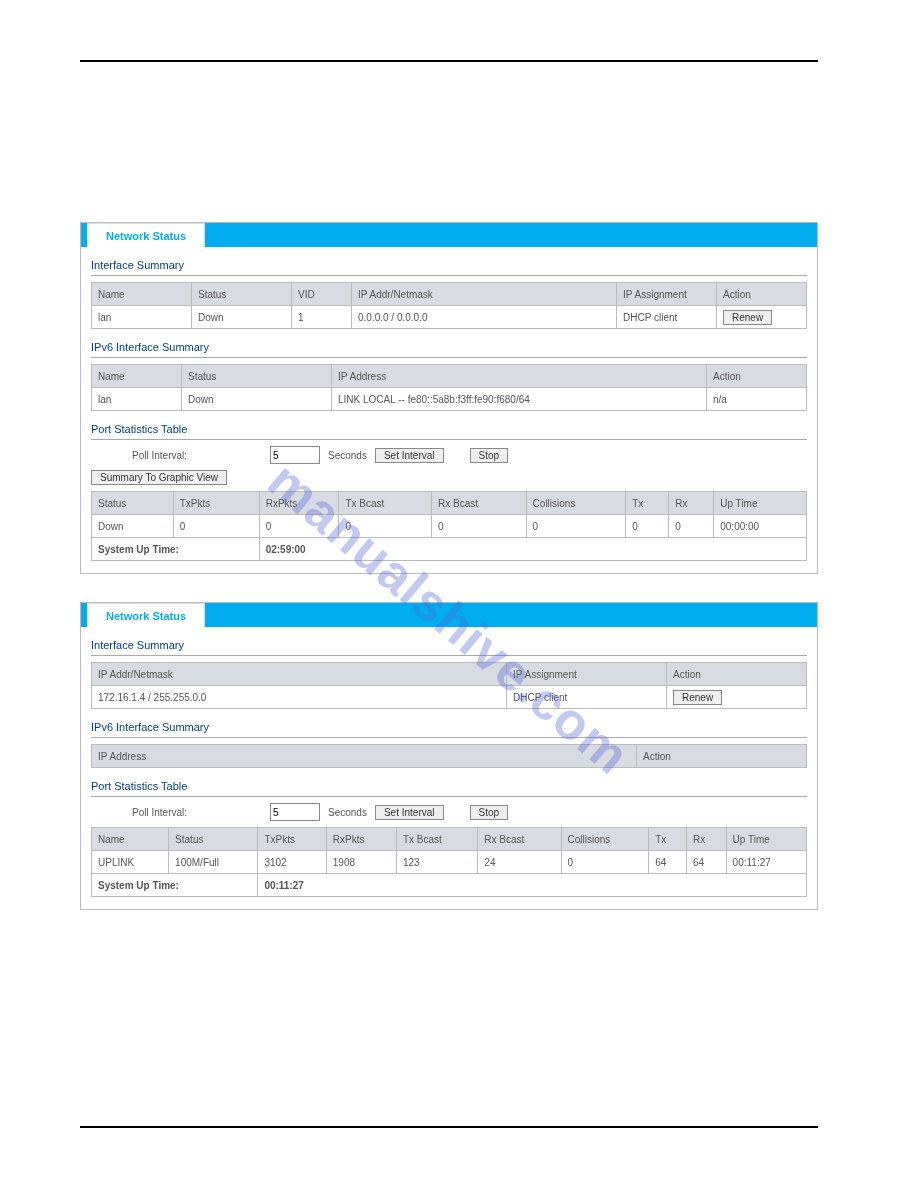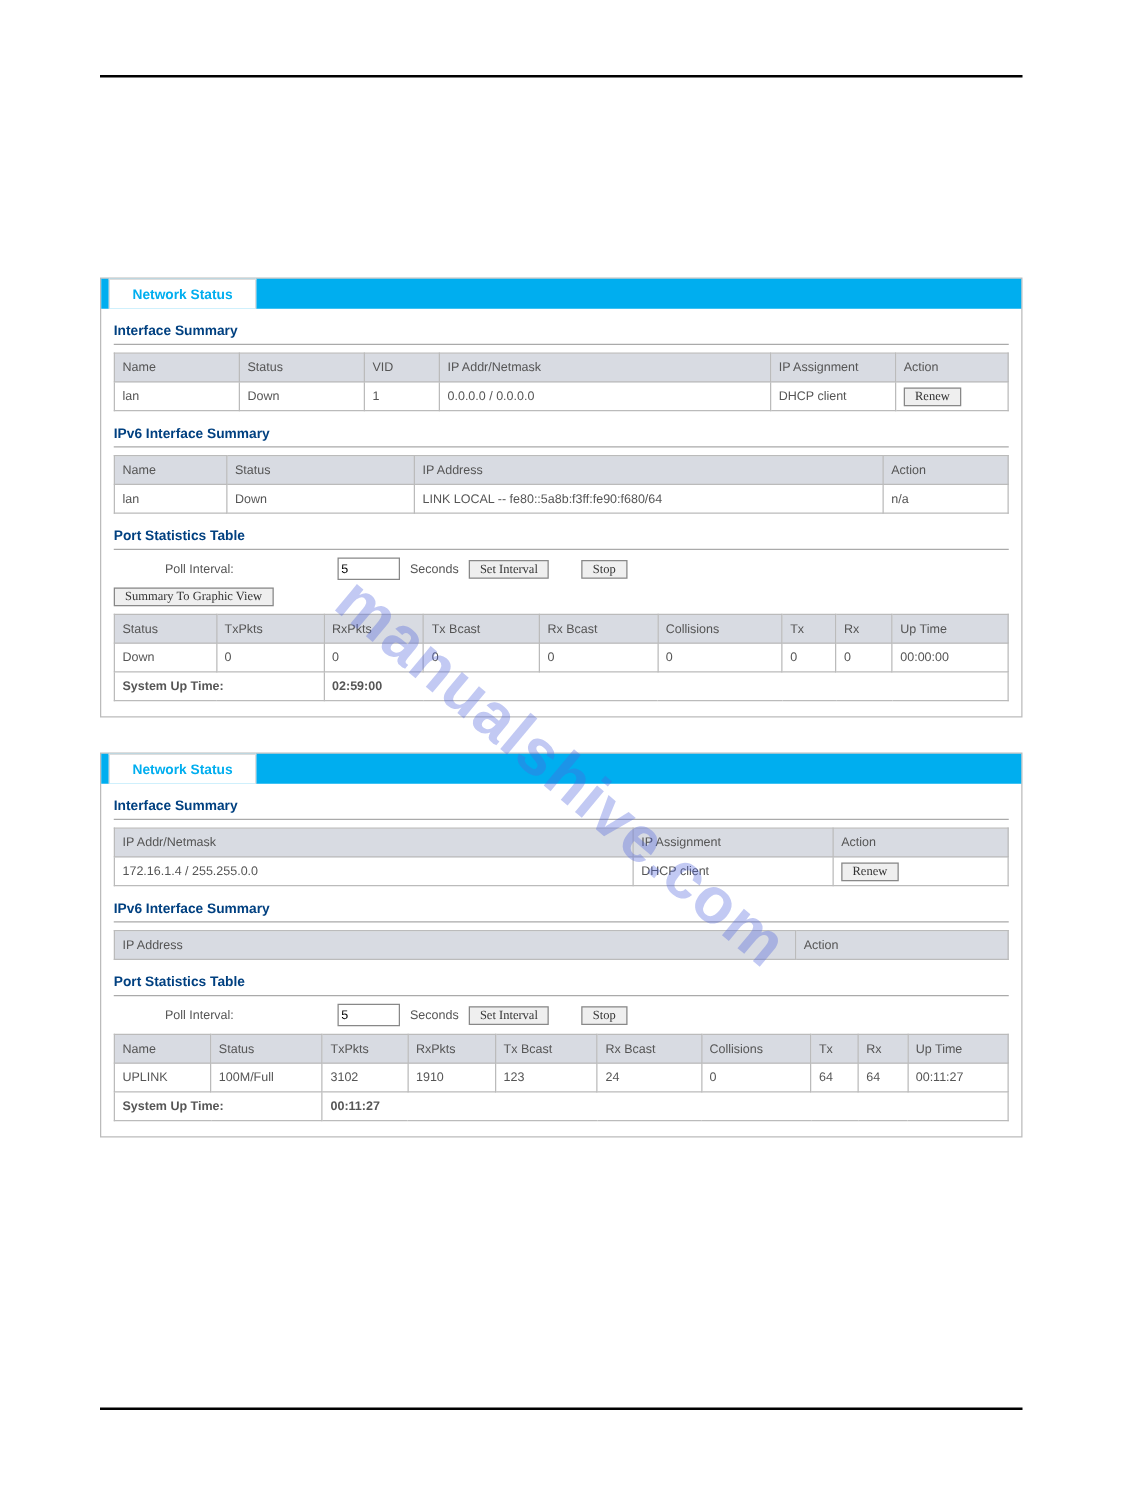--- a/index.html
+++ b/index.html
@@ -44,21 +44,21 @@
     color: #00aeef;
     border-top: 1px solid #ddd;
     border-left: 1px solid #ddd;
     border-right: 1px solid #ddd;
   }
 
   .panel-body { padding: 6px 10px 12px 10px; }
 
   .section-title {
     color: #004080;
-    font-weight: bold;
+    font-weight: normal;
     font-size: 11px;
     margin: 6px 0 4px 0;
   }
   .thin-rule {
     height: 1px;
     background: #aaa;
     margin-bottom: 6px;
   }
 
   table.grid {
@@ -97,21 +97,20 @@
     border: 1px solid #888;
     padding: 0 2px;
   }
   .btn {
     font-size: 10px;
     border: 1px solid #888;
     background: #efefef;
     padding: 1px 8px;
     cursor: pointer;
     color: #333;
-    font-family: Liberation Serif, serif;
   }
   .btn-inline { display:inline-block; }
 
   .watermark {
     position: absolute;
     left: 50%;
     top: 52%;
     transform: translate(-50%, -50%) rotate(40deg);
     font-family: "Comic Sans MS", cursive, sans-serif;
     font-size: 52px;
@@ -300,21 +299,21 @@
           <th>Rx Bcast</th>
           <th>Collisions</th>
           <th>Tx</th>
           <th>Rx</th>
           <th>Up Time</th>
         </tr>
         <tr>
           <td>UPLINK</td>
           <td>100M/Full</td>
           <td>3102</td>
-          <td>1910</td>
+          <td>1908</td>
           <td>123</td>
           <td>24</td>
           <td>0</td>
           <td>64</td>
           <td>64</td>
           <td>00:11:27</td>
         </tr>
         <tr class="sysrow">
           <td colspan="2">System Up Time:</td>
           <td colspan="8">00:11:27</td>

